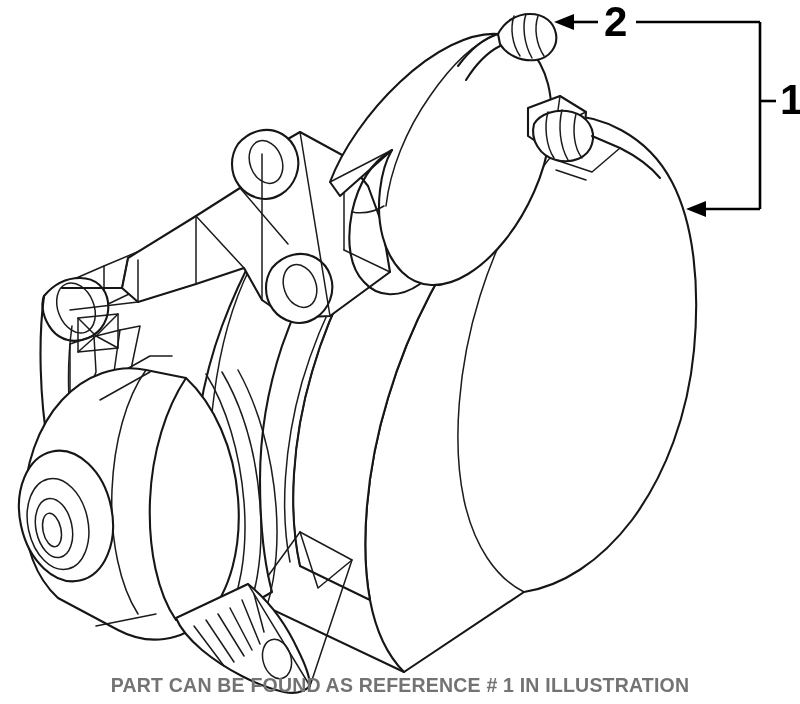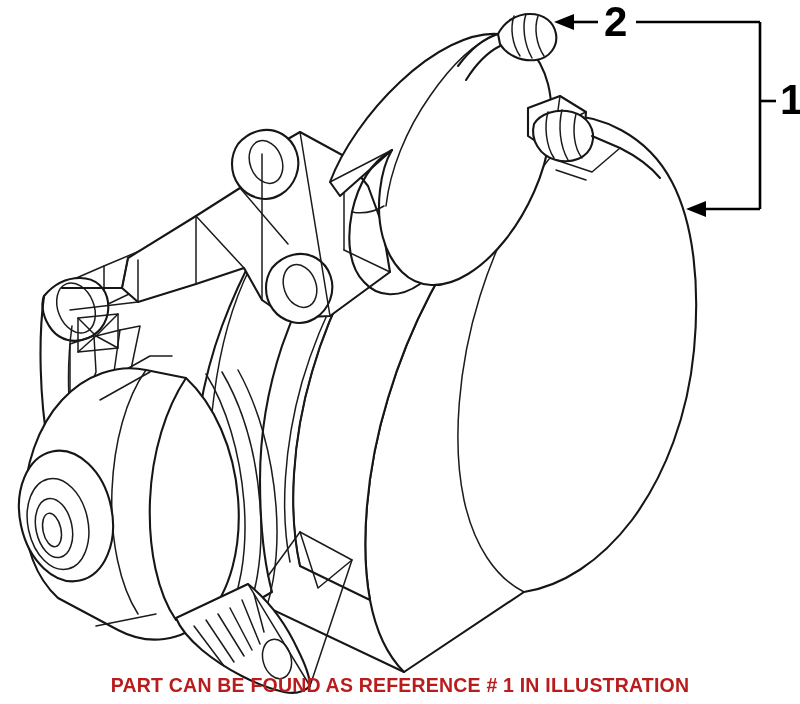--- a/index.html
+++ b/index.html
@@ -74,21 +74,21 @@
   .caption-text {
     position: absolute;
     left: 0;
     width: 800px;
     top: 674px;
     text-align: center;
     font-family: "Liberation Sans", sans-serif;
     font-size: 19.5px;
     font-weight: bold;
     letter-spacing: 0.2px;
-    color: #b91c1c;
+    color: #737373;
     white-space: nowrap;
     user-select: none;
   }
 </style>
 </head>
 <body>
 
 <div id="diagram-root">
   <svg class="illustration" viewBox="0 0 800 704" xmlns="http://www.w3.org/2000/svg">
 

